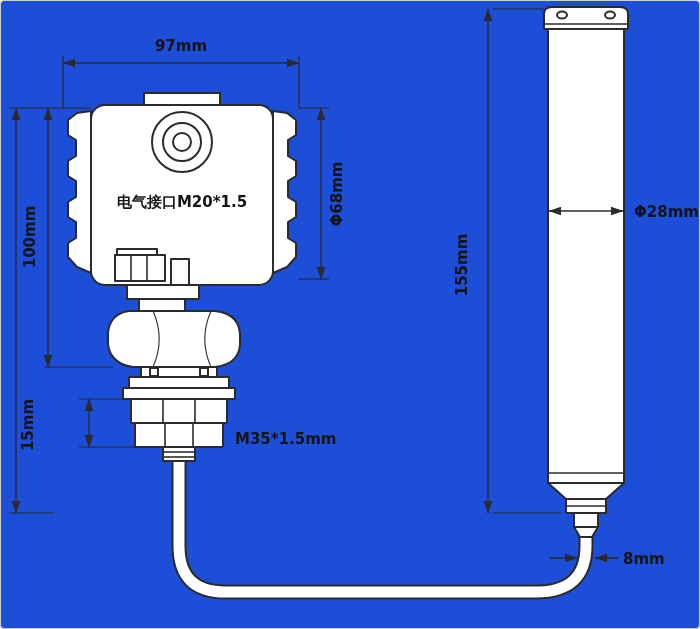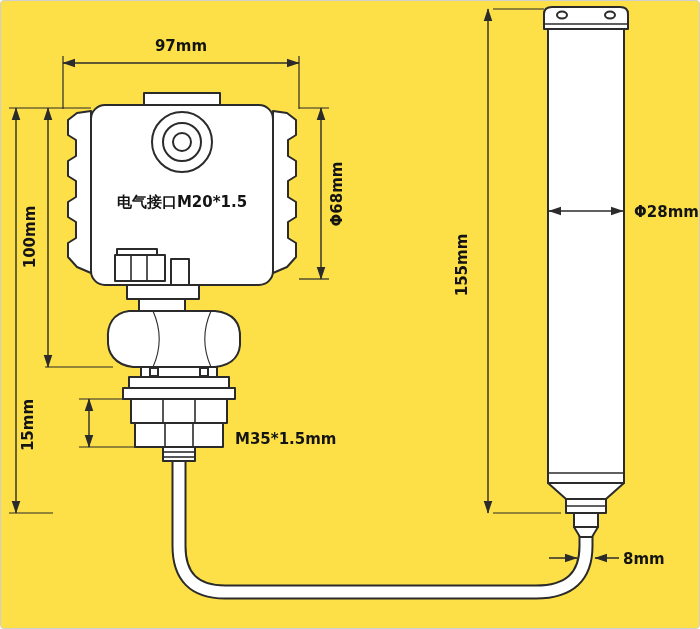--- a/index.html
+++ b/index.html
@@ -1,20 +1,20 @@
 <!DOCTYPE html>
 <html><head>
 <meta charset="utf-8">
 <style>
   html,body{margin:0;padding:0;background:#ffffff;}
   .stage{
     position:relative;
     width:700px;height:629px;
     box-sizing:border-box;
-    background:#fde047;
+    background:#1d4ed8;
     border:1px solid #cfcfcf;
     border-radius:4px;
     overflow:hidden;
     font-family:"DejaVu Sans", sans-serif;
   }
   svg{display:block;}
   
   .part rect,.part path,.part circle,.part ellipse{
     fill:#ffffff;stroke:#2b2b2b;stroke-width:2;
     stroke-linejoin:round;

